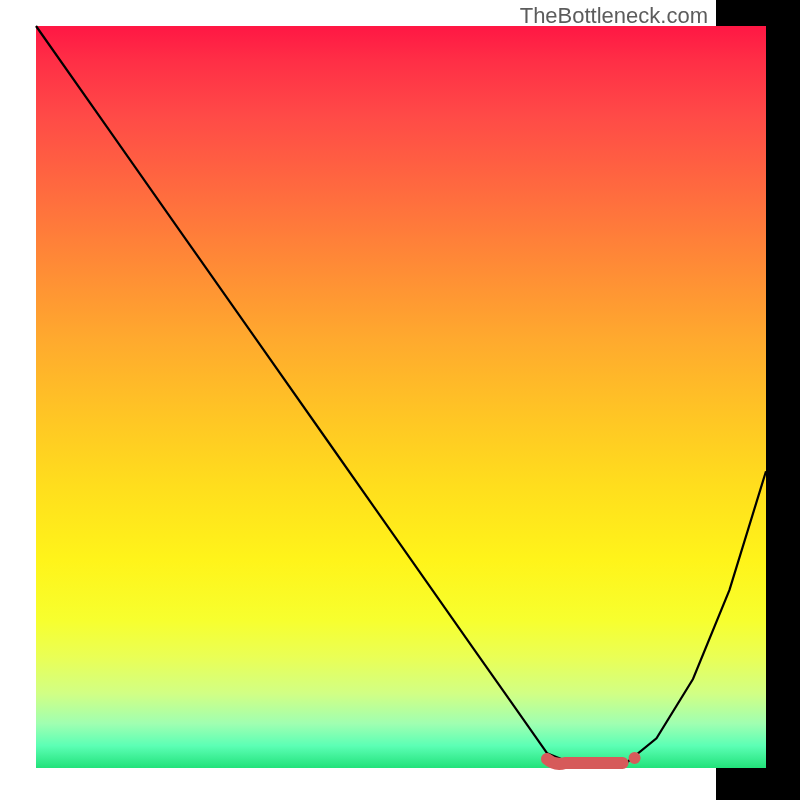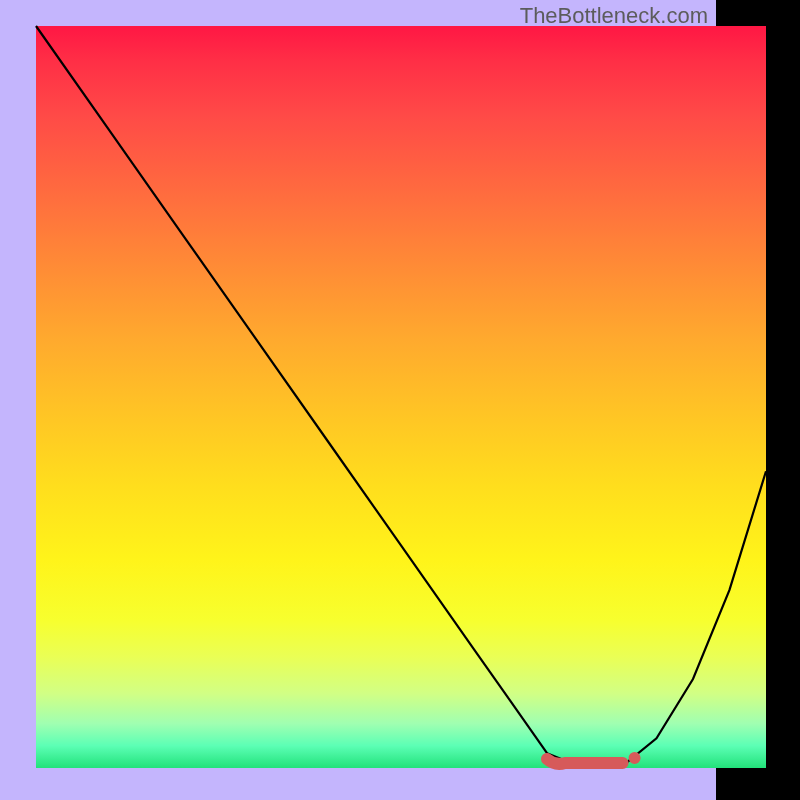--- a/index.html
+++ b/index.html
@@ -8,21 +8,21 @@
     width: 800px;
     height: 800px;
     background: #000;
     font-family: Arial, Helvetica, sans-serif;
     overflow: hidden;
   }
   .container {
     position: relative;
     width: 716px;
     height: 800px;
-    background: #c4b5fd;
+    background: #ffffff;
   }
   .watermark {
     position: absolute;
     top: 3px;
     right: 8px;
     color: #5c5c5c;
     font-size: 22px;
     font-weight: 500;
     z-index: 10;
   }

